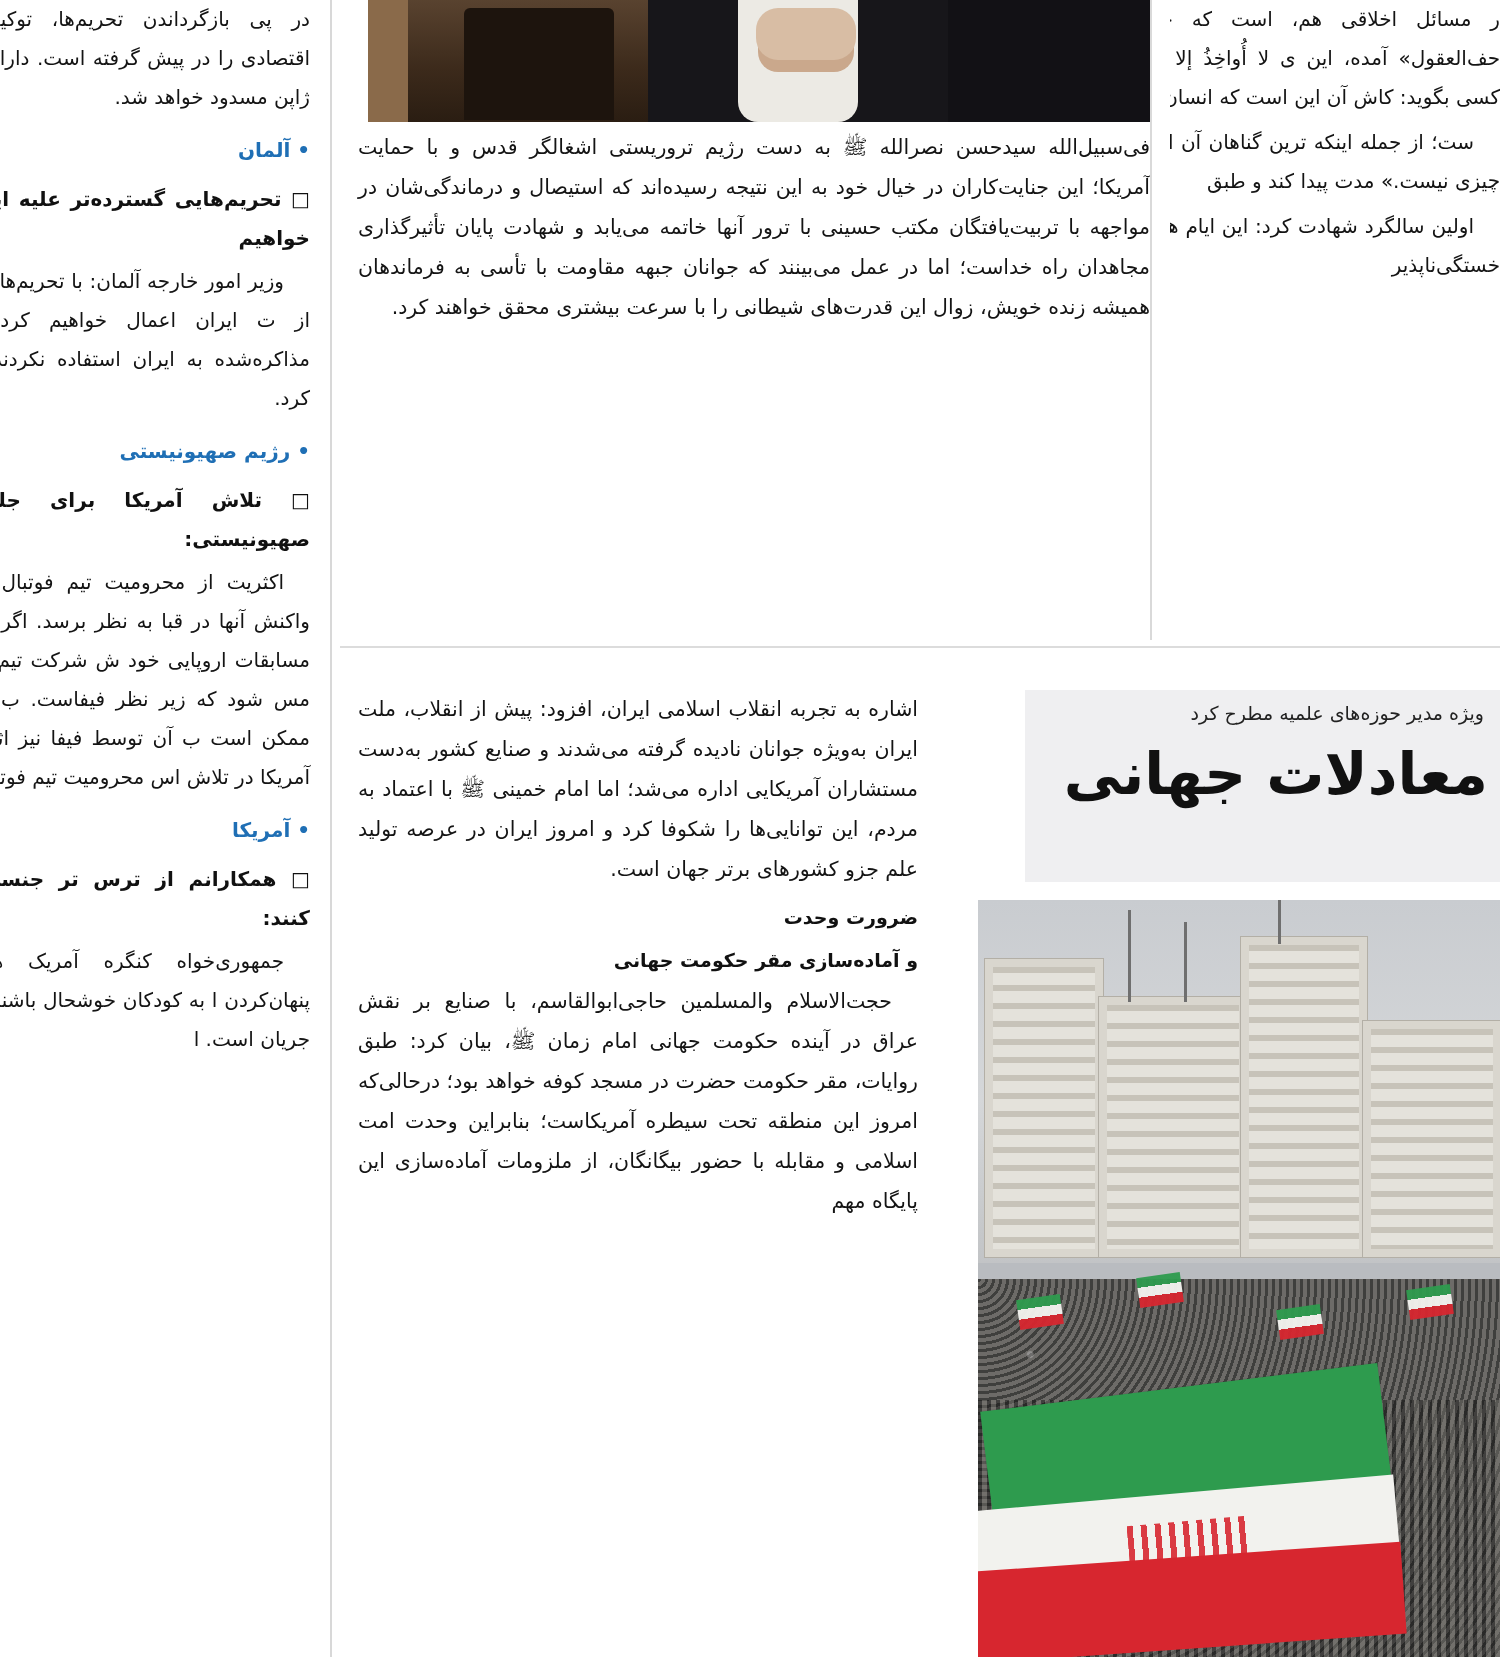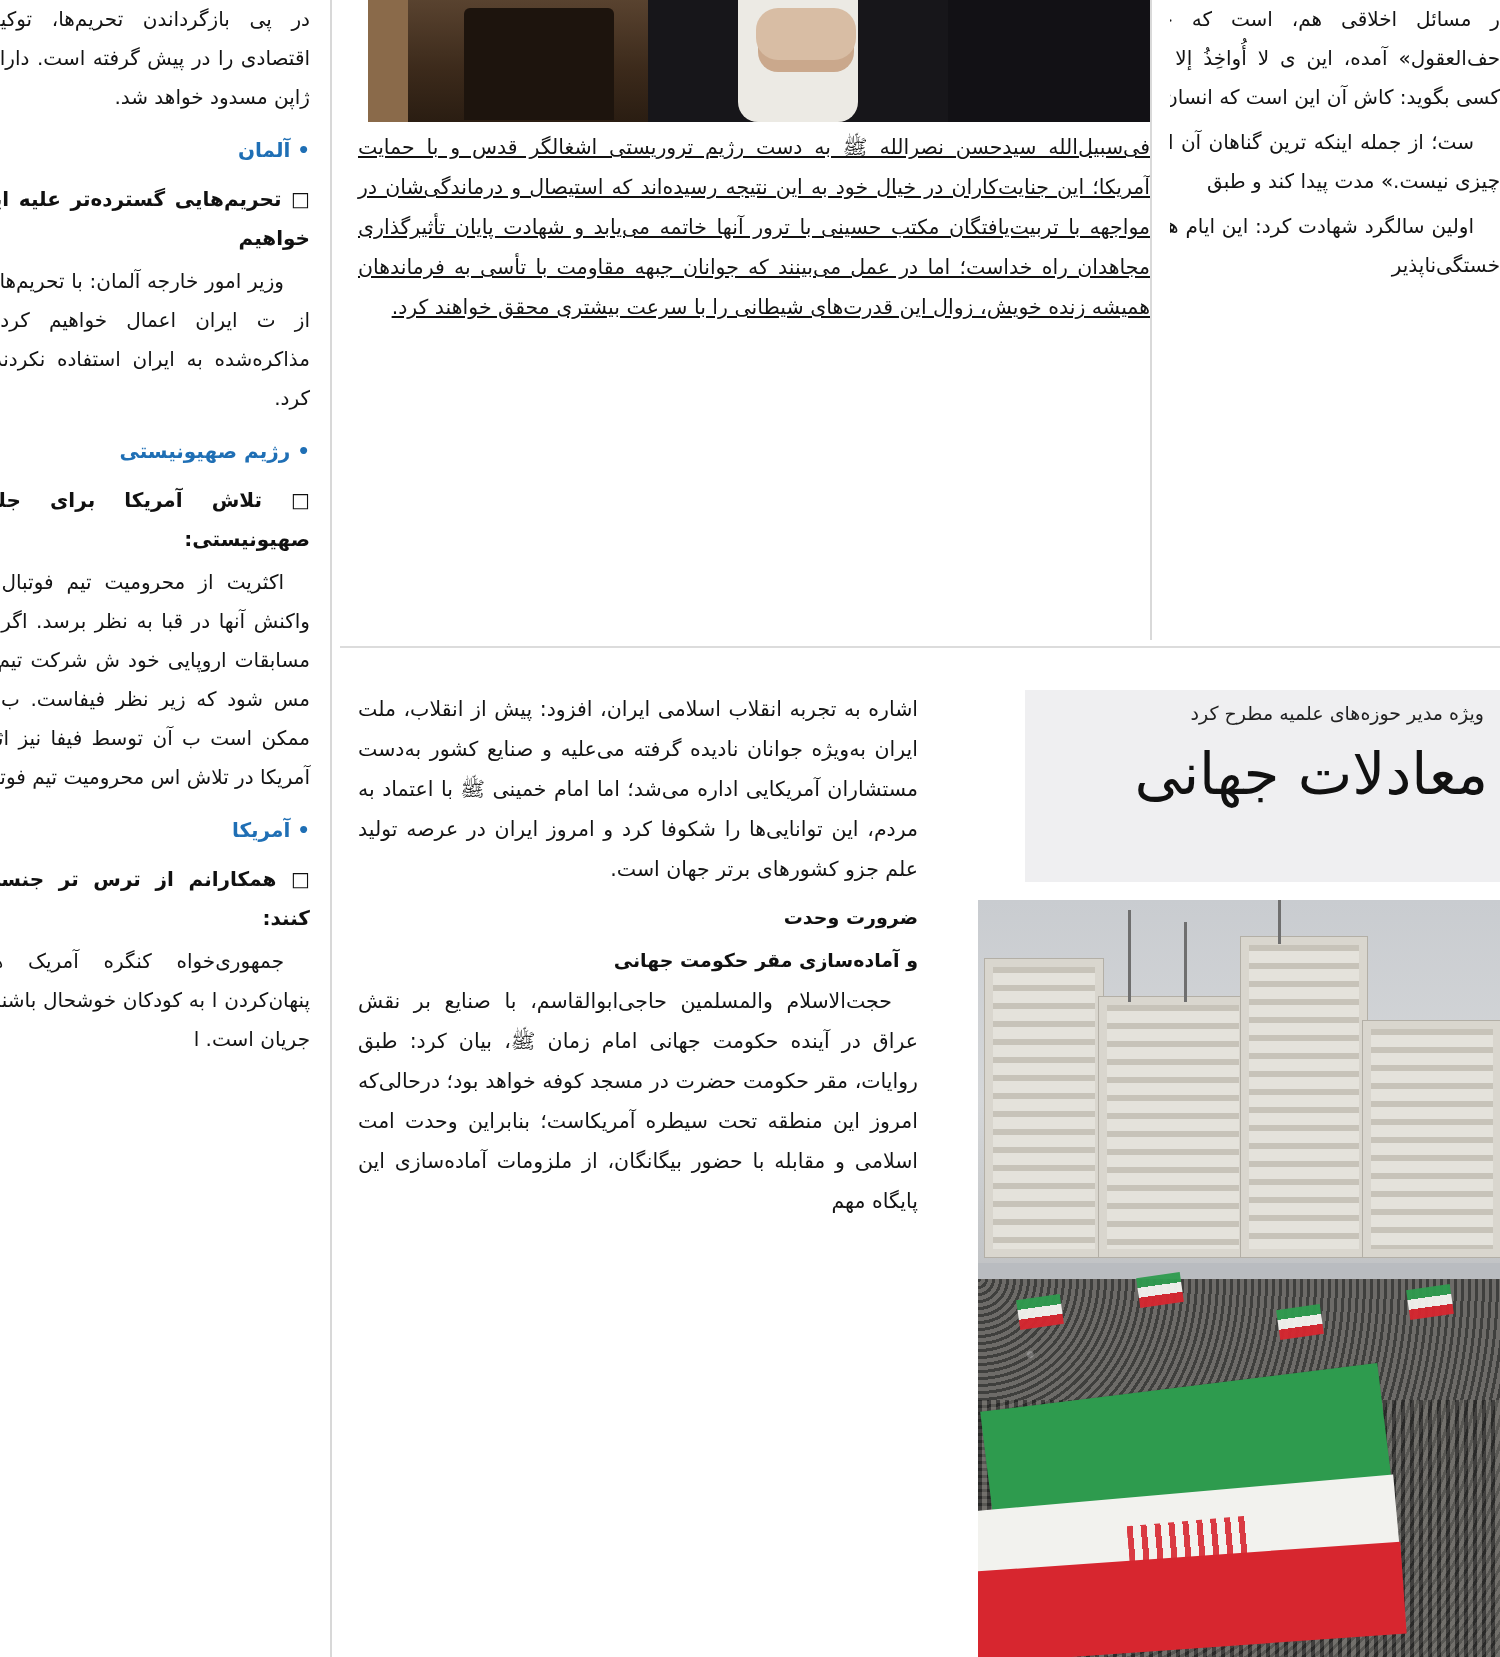--- a/index.html
+++ b/index.html
@@ -165,21 +165,21 @@
     top: 12px;
     font-size: 19px;
     color: #222;
     white-space: nowrap;
   }
   .masthead .title {
     position: absolute;
     right: 12px;
     top: 50px;
     font-size: 58px;
-    font-weight: normal;
+    font-weight: bold;
     letter-spacing: -1px;
     color: #111;
     white-space: nowrap;
     margin-left: 48px;
   }
 
   
   .photo-bottom {
     position: absolute;
     right: 0;
@@ -314,21 +314,21 @@
 
   <div class="photo-top">
     <div class="wood"></div>
     <div class="chair"></div>
     <div class="robe"></div>
     <div class="shirt"></div>
     <div class="hands"></div>
     <div class="dark-right"></div>
   </div>
 
-  <div class="col" id="mid-top" style="top:128px; left:358px; width:792px;text-decoration:underline;">
+  <div class="col" id="mid-top" style="top:128px; left:358px; width:792px;">
     <p class="p noindent">فی‌سبیل‌الله سیدحسن نصرالله ﷺ به دست رژیم تروریستی اشغالگر قدس و با حمایت آمریکا؛ این جنایت‌کاران در خیال خود به این نتیجه رسیده‌اند که استیصال و درماندگی‌شان در مواجهه با تربیت‌یافتگان مکتب حسینی با ترور آنها خاتمه می‌یابد و شهادت پایان تأثیرگذاری مجاهدان راه خداست؛ اما در عمل می‌بینند که جوانان جبهه مقاومت با تأسی به فرماندهان همیشه زنده خویش، زوال این قدرت‌های شیطانی را با سرعت بیشتری محقق خواهند کرد.</p>
   </div>
 
   <div class="divider-v-mid"></div>
 
   <div class="col" id="right-column">
     <div class="inner">
       <p class="p noindent">ر مسائل اخلاقی هم، است که جنبه کلامی حف‌العقول» آمده، این ی لا أُواخِذُ إلا بِهذا؛ از که کسی بگوید: کاش آن این است که انسان</p>
       <p class="p">ست؛ از جمله اینکه ترین گناهان آن است ن گناه چیزی نیست.» مدت پیدا کند و طبق</p>
       <p class="p">اولین سالگرد شهادت کرد: این ایام همچنین جاهد خستگی‌ناپذیر</p>
@@ -362,19 +362,19 @@
     <div class="flag-small" style="left:300px; bottom:320px;"></div>
     <div class="flag-small" style="left:430px; bottom:340px;"></div>
 
     <div class="flag-green"></div>
     <div class="flag-white"></div>
     <div class="flag-emblem"></div>
     <div class="flag-red"></div>
   </div>
 
   <div class="col" id="mid-bottom">
-    <p class="p noindent">اشاره به تجربه انقلاب اسلامی ایران، افزود: پیش از انقلاب، ملت ایران به‌ویژه جوانان نادیده گرفته می‌علیه و صنایع کشور به‌دست مستشاران آمریکایی اداره می‌شد؛ اما امام خمینی ﷺ با اعتماد به مردم، این توانایی‌ها را شکوفا کرد و امروز ایران در عرصه تولید علم جزو کشورهای برتر جهان است.</p>
+    <p class="p noindent">اشاره به تجربه انقلاب اسلامی ایران، افزود: پیش از انقلاب، ملت ایران به‌ویژه جوانان نادیده گرفته می‌شدند و صنایع کشور به‌دست مستشاران آمریکایی اداره می‌شد؛ اما امام خمینی ﷺ با اعتماد به مردم، این توانایی‌ها را شکوفا کرد و امروز ایران در عرصه تولید علم جزو کشورهای برتر جهان است.</p>
     <p class="bold-head">ضرورت وحدت</p>
     <p class="bold-head" style="margin-top:8px;">و آماده‌سازی مقر حکومت جهانی</p>
     <p class="p">حجت‌الاسلام والمسلمین حاجی‌ابوالقاسم، با صنایع بر نقش عراق در آینده حکومت جهانی امام زمان ﷺ، بیان کرد: طبق روایات، مقر حکومت حضرت در مسجد کوفه خواهد بود؛ درحالی‌که امروز این منطقه تحت سیطره آمریکاست؛ بنابراین وحدت امت اسلامی و مقابله با حضور بیگانگان، از ملزومات آماده‌سازی این پایگاه مهم</p>
   </div>
 
 </div>
 
 </body></html>

